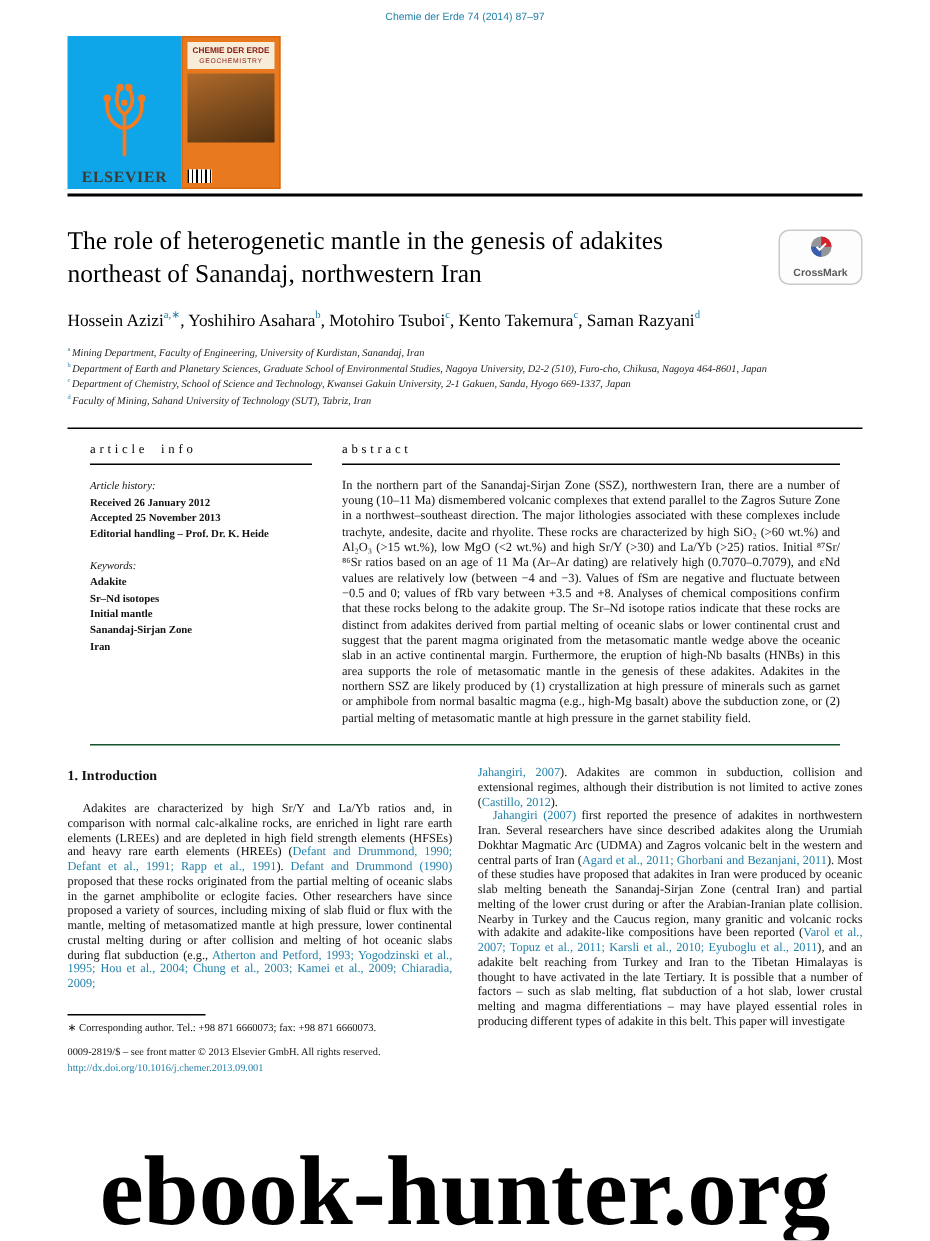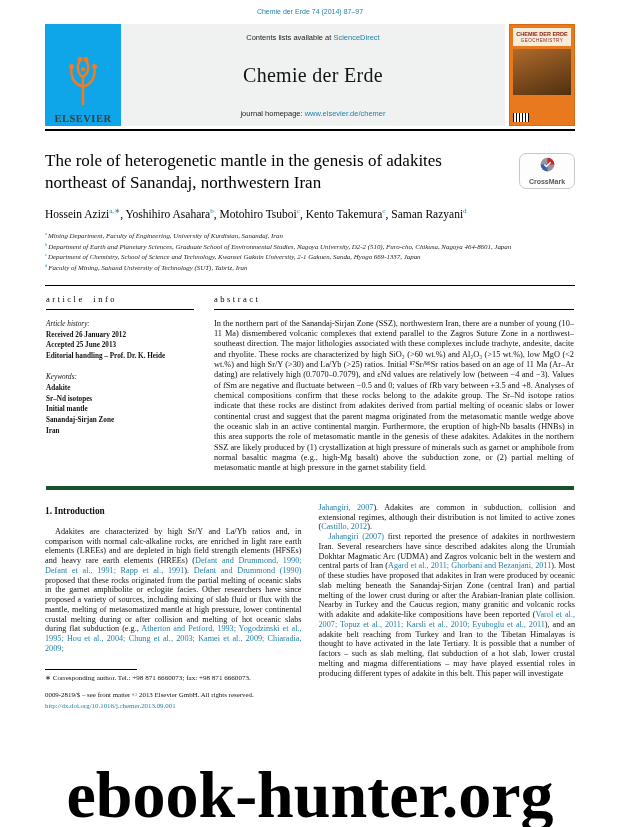--- a/index.html
+++ b/index.html
@@ -45,21 +45,21 @@
              display:flex;flex-direction:column;align-items:center;justify-content:center;
              padding:3px 2px;margin-top:3px;flex-shrink:0;}
   .cm-text{font-family:"Liberation Sans",sans-serif;font-size:7px;font-weight:bold;color:#58595b;margin-top:2px;}
 
   .authors{margin:13px 45px 0;font-size:11.5px;line-height:1.35;color:#000;}
   sup{font-size:62%;line-height:0;}
   .affiliations{margin:9px 45px 0;font-size:6.9px;line-height:1.55;color:#222;}
   .aff{font-style:italic;}
   .aff sup{color:var(--accent);font-style:normal;}
 
-  .info-abstract{margin:0 46px;display:flex;padding:8px 0 12px;border-bottom:4px solid #14532d;}
+  .info-abstract{margin:0 60px;display:flex;padding:8px 0 12px;border-bottom:1px solid #14532d;}
   .info-col{width:148px;margin-right:20px;flex-shrink:0;}
   .abs-col{flex:1;min-width:0;}
   .sec-head{font-size:8.5px;letter-spacing:2.5px;word-spacing:4px;color:#000;
             border-bottom:1px solid #000;padding-bottom:5px;margin-bottom:9px;}
   .info-label{font-style:italic;font-size:7.2px;line-height:1.5;}
   .info-line{font-size:7.2px;line-height:1.5;font-weight:bold;}
   .kw{margin-top:10px;}
   .abs-text{margin:0;font-size:8.3px;line-height:1.245;text-align:justify;}
   .copyright{font-size:8.3px;text-align:right;margin-top:4px;}
 
@@ -104,25 +104,20 @@
               <circle cx="17" cy="3.5" r="2.6"></circle>
             <circle cx="23" cy="3.5" r="2.6"></circle>
               <circle cx="32" cy="11" r="2.6"></circle>
             <circle cx="20" cy="14" r="2.2"></circle>
           </g>
         </svg>
       </span>
       <div class="elsevier-text">ELSEVIER</div>
     </div>
 
-    <div class="mid-col">
-      <div class="contents-line"><span>Contents lists available at </span><span class="lnk">ScienceDirect</span></div>
-      <div class="journal-name">Chemie der Erde</div>
-      <div class="homepage-line"><span>journal homepage: </span><span class="lnk">www.elsevier.de/chemer</span></div>
-    </div>
 
     <div class="cover-col">
       <div class="cover-top">
         <div class="cover-title">CHEMIE DER ERDE</div>
         <div class="cover-subtitle">GEOCHEMISTRY</div>
       </div>
       <div class="cover-img"></div>
       <div class="cover-barcode"></div>
     </div>
   </div>
@@ -153,21 +148,21 @@
     <div class="aff"><sup>d </sup><span>Faculty of Mining, Sahand University of Technology (SUT), Tabriz, Iran</span></div>
   </div>
 
   <div class="rule-thin"></div>
 
   <div class="info-abstract">
     <div class="info-col">
       <div class="sec-head">article info</div>
       <div class="info-label">Article history:</div>
       <div class="info-line">Received 26 January 2012</div>
-      <div class="info-line">Accepted 25 June 2013</div>
+      <div class="info-line">Accepted 25 November 2013</div>
       <div class="info-line">Editorial handling – Prof. Dr. K. Heide</div>
       <div class="info-label kw">Keywords:</div>
       <div class="info-line">Adakite</div>
       <div class="info-line">Sr–Nd isotopes</div>
       <div class="info-line">Initial mantle</div>
       <div class="info-line">Sanandaj-Sirjan Zone</div>
       <div class="info-line">Iran</div>
     </div>
     <div class="abs-col">
       <div class="sec-head">abstract</div>

